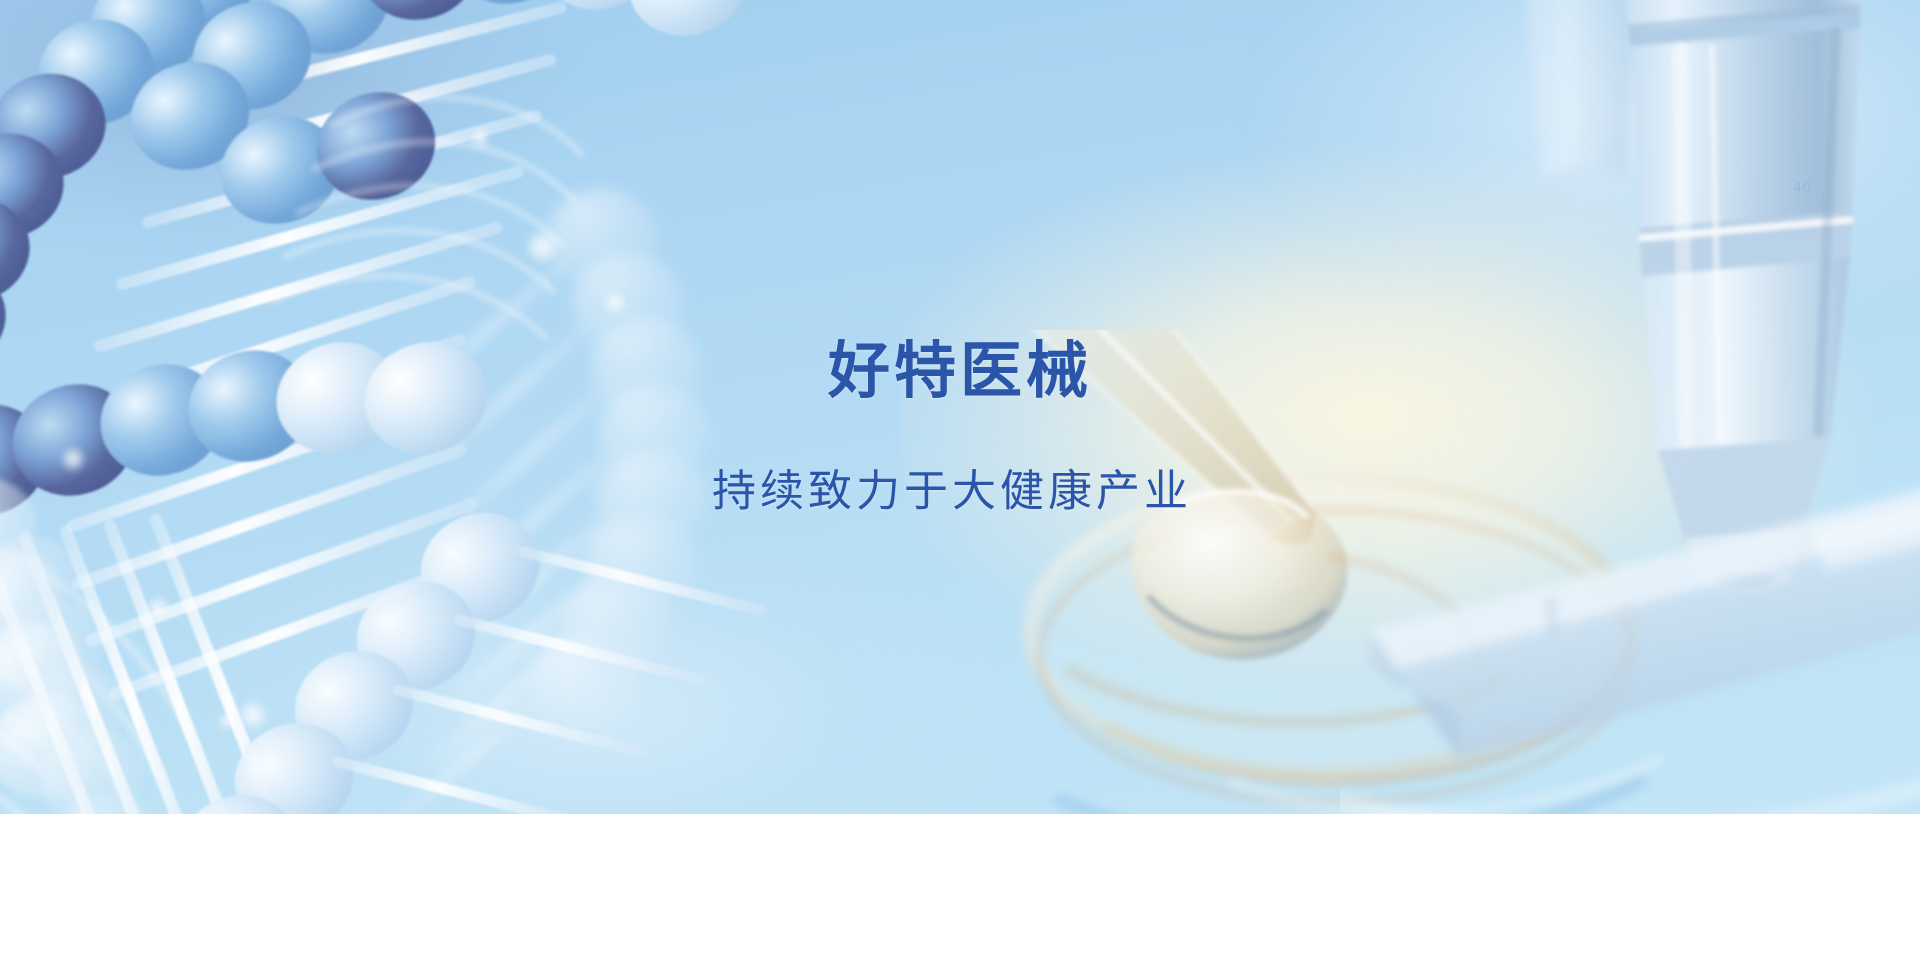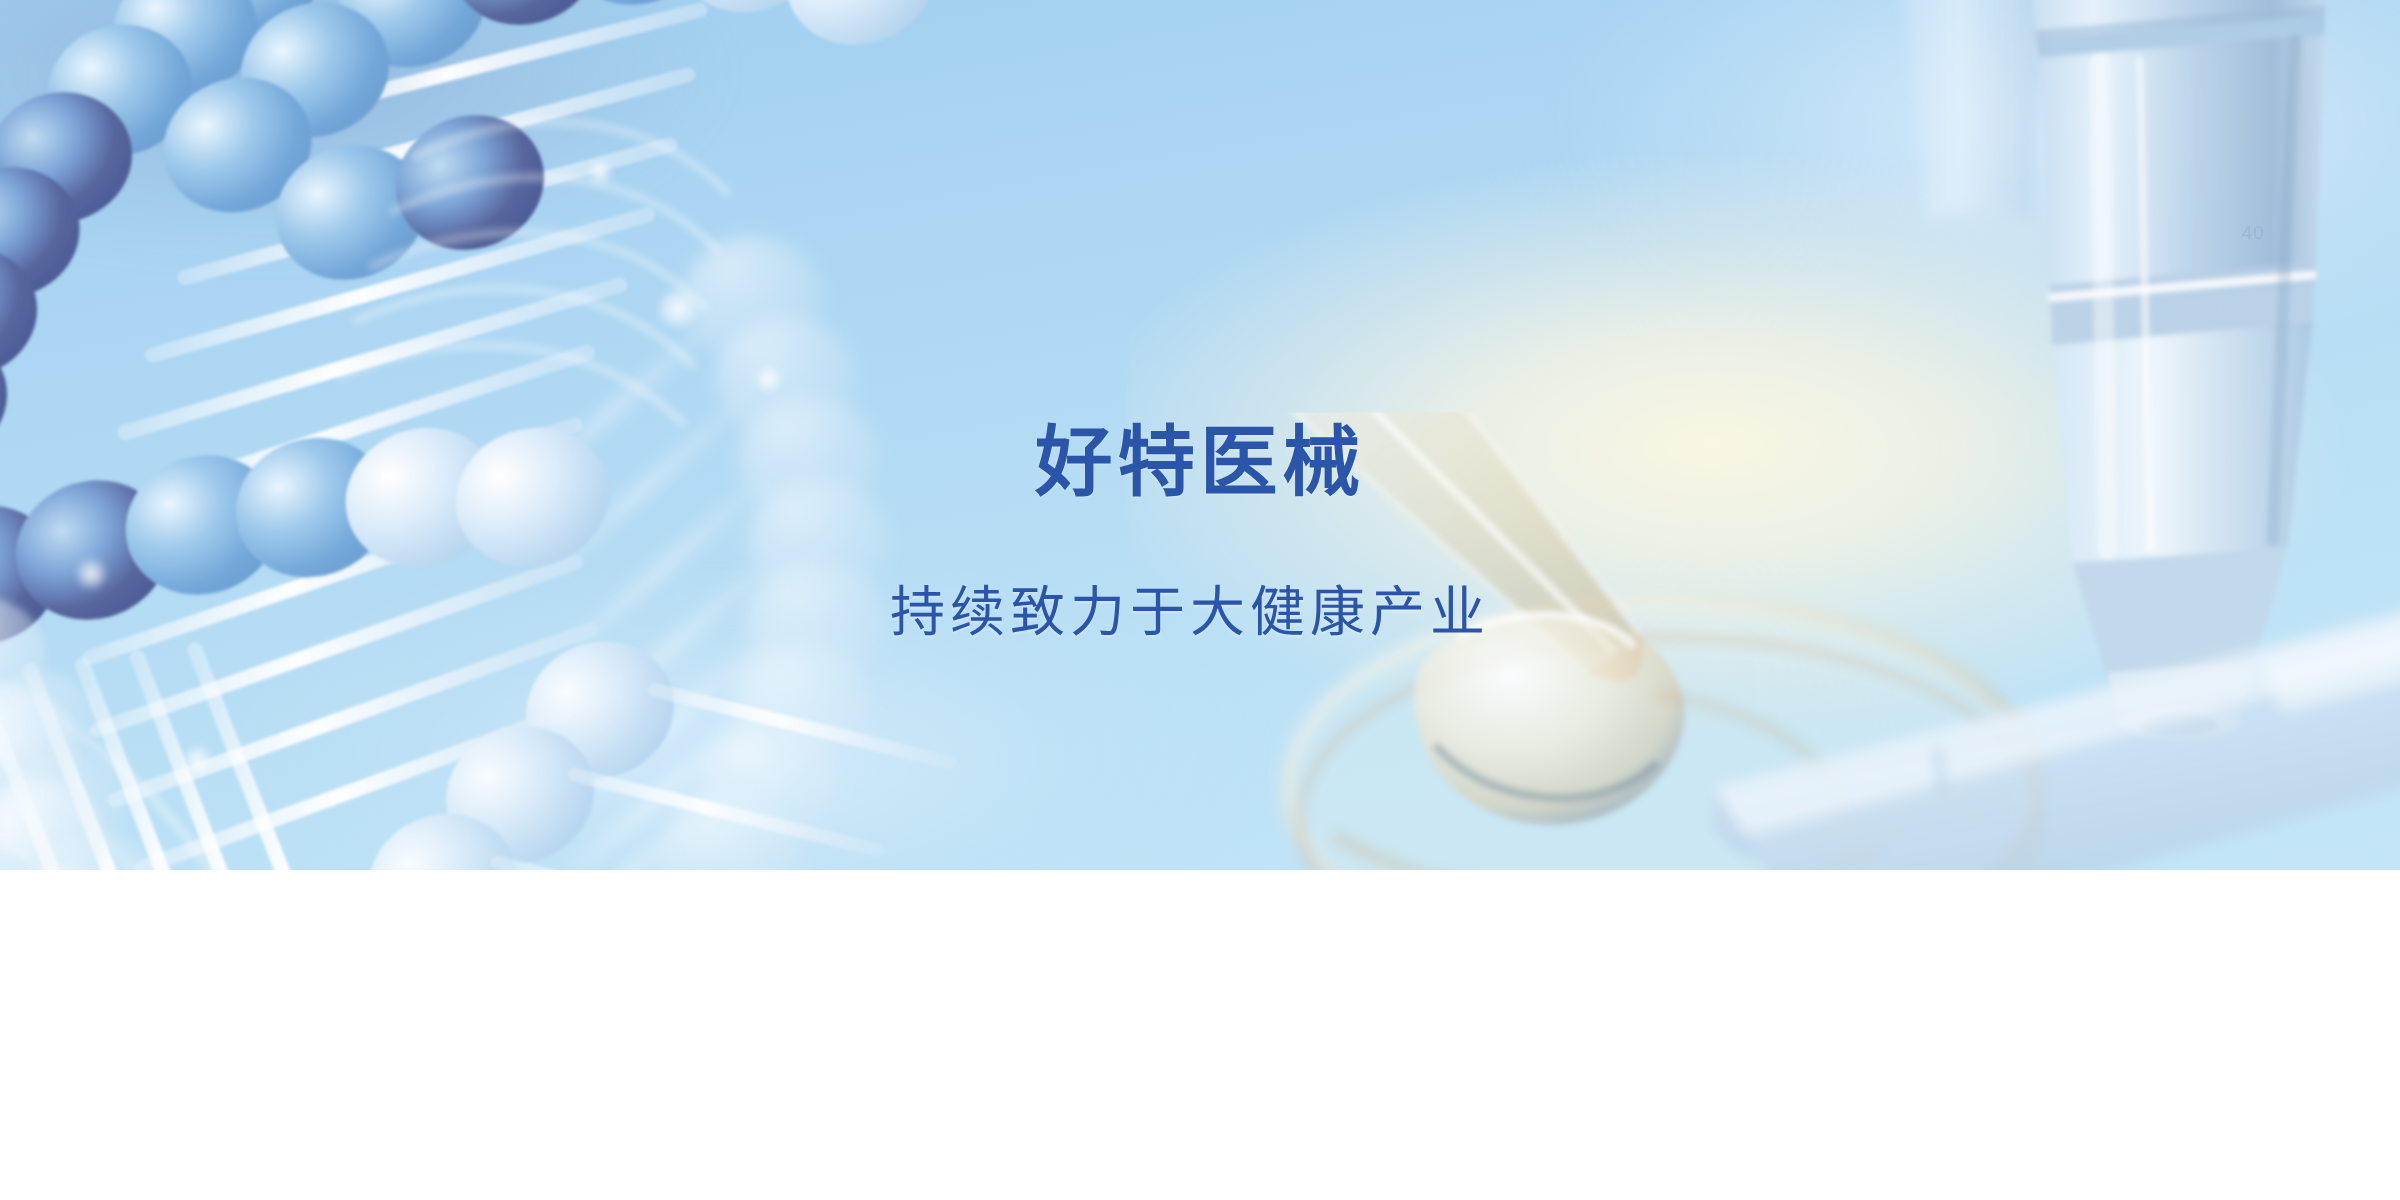--- a/index.html
+++ b/index.html
@@ -9,21 +9,21 @@
     background: #ffffff;
   }
   body {
     font-family: "Liberation Sans", "DejaVu Sans", sans-serif;
   }
 
   
   .banner {
     position: relative;
     width: 1920px;
-    height: 696px;
+    height: 814px;
     overflow: hidden;
     background: #a9d3f1;
   }
 
   
   .bg-base {
     position: absolute;
     inset: 0;
     background:
       linear-gradient(170deg,

